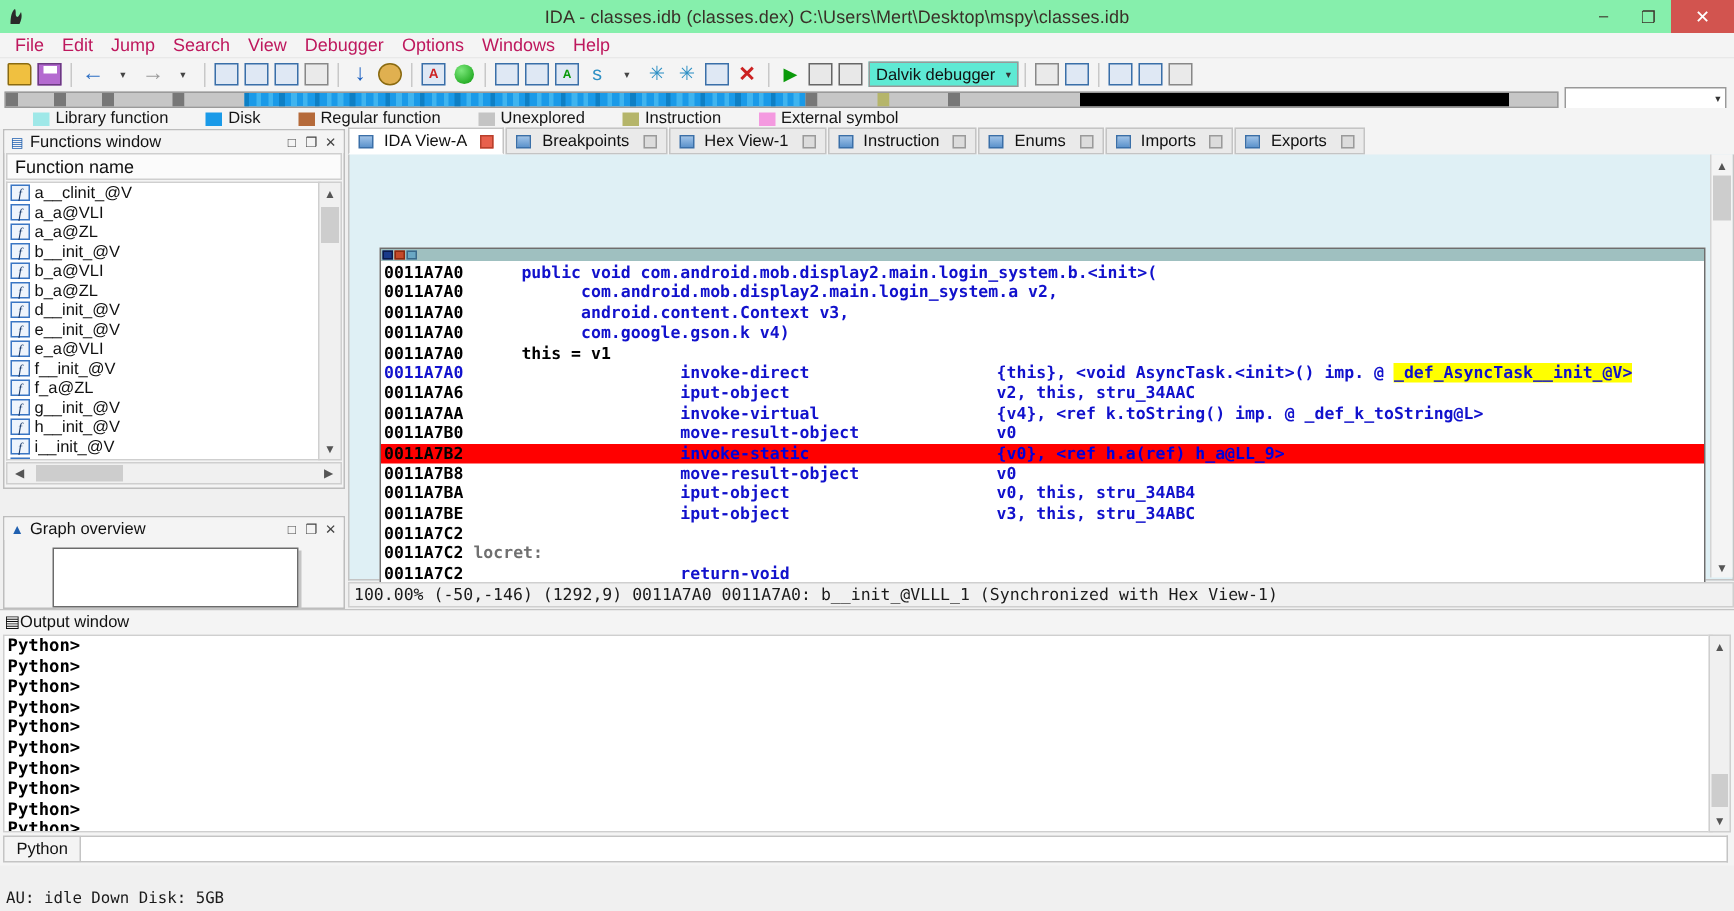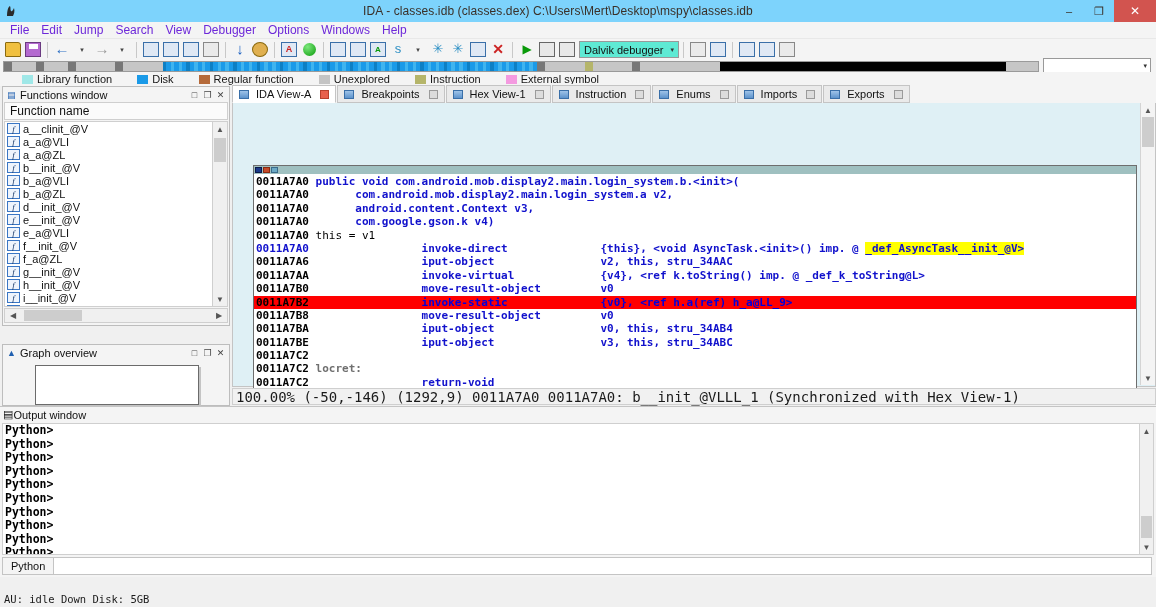--- a/index.html
+++ b/index.html
@@ -8,21 +8,21 @@
     overflow: hidden;
     font-family: "Liberation Sans", sans-serif;
     font-size: 12px;
     background: #f0f0f0;
   }
   #app { position: relative; width: 1156px; height: 607px; background: #f0f0f0; }
 
   
   .titlebar {
     position: absolute; top: 0; left: 0; width: 1156px; height: 22px;
-    background: #7dd3fc;
+    background: #86efac;
     display: flex; align-items: center;
   }
   .tb-icon {
     width: 22px; height: 22px; display: flex; align-items: center; justify-content: center;
     font-size: 13px; color: #2a2a2a;
   }
   .tb-title {
     flex: 1; text-align: center; font-size: 12px; color: #3a3028;
     letter-spacing: 0.1px; padding-left: 40px;
   }
@@ -32,21 +32,21 @@
     font-size: 11px; color: #3a3028;
   }
   .tb-btn.close { background: #d2544f; color: #fff; width: 42px; font-size: 12px; }
 
   
   .menubar {
     position: absolute; top: 22px; left: 0; width: 1156px; height: 17px;
     background: #f4f4f4; display: flex; align-items: center; padding-left: 4px;
     border-bottom: 1px solid #e8e8e8;
   }
-  .menu-item { padding: 4px 6px; font-size: 12px; color: #6d28d9; }
+  .menu-item { padding: 4px 6px; font-size: 12px; color: #be185d; }
 
   
   .toolbar {
     position: absolute; top: 39px; left: 0; width: 1156px; height: 21px;
     background: #f4f4f4; display: flex; align-items: center; padding-left: 3px;
   }
   .tbtn {
     width: 20px; height: 19px; display: flex; align-items: center; justify-content: center;
     position: relative;
   }
@@ -172,37 +172,37 @@
   }
   .mdi-cap i { width: 7px; height: 6px; margin-right: 1px; display: block; }
   .code {
     font-family: "DejaVu Sans Mono", monospace; font-size: 11px;
     line-height: 13.4px; white-space: pre; padding-top: 1px;
   }
   .cl { display: block; height: 13.4px; padding-left: 2px; }
   .addr { color: #000; font-weight: bold; }
   .addr-hl { color: #1111cc; font-weight: bold; }
   .kw { color: #1111cc; font-weight: bold; }
-  .txt { color: #000; font-weight: normal; }
+  .txt { color: #000; font-weight: bold; padding-left: 32px; }
   .lbl { color: #707070; font-weight: bold; }
   .hly { background: #ffff00; }
   .cl.sel { background: #ff0000; }
   .cl.sel .addr, .cl.sel .addr-hl { color: #000; }
   .cl.sel .kw { color: #0000dd; }
 
   .disasm-vscroll {
     position: absolute; right: 0; top: 0; width: 15px; height: 282px; background: #f4f4f4;
     border-left: 1px solid #d4d4d4;
   }
   .disasm-vthumb { position: absolute; left: 1px; top: 14px; width: 12px; height: 30px; background: #cdcdcd; }
 
   .statusline {
     position: absolute; left: 232px; top: 388px; width: 924px; height: 17px;
     background: #f1f1f1; border: 1px solid #cfcfcf;
-    font-family: "DejaVu Sans Mono", monospace; font-size: 14px; color: #1a1a1a;
+    font-family: "DejaVu Sans Mono", monospace; font-size: 11px; color: #1a1a1a;
     display: flex; align-items: center; padding-left: 3px;
   }
 
   
   .outwin {
     position: absolute; left: 0; top: 406px; width: 1156px; height: 171px;
     background: #f4f4f4; border-top: 1px solid #c4c4c4;
   }
   .out-hdr {
     height: 15px; background: #f4f4f4; display: flex; align-items: center;

